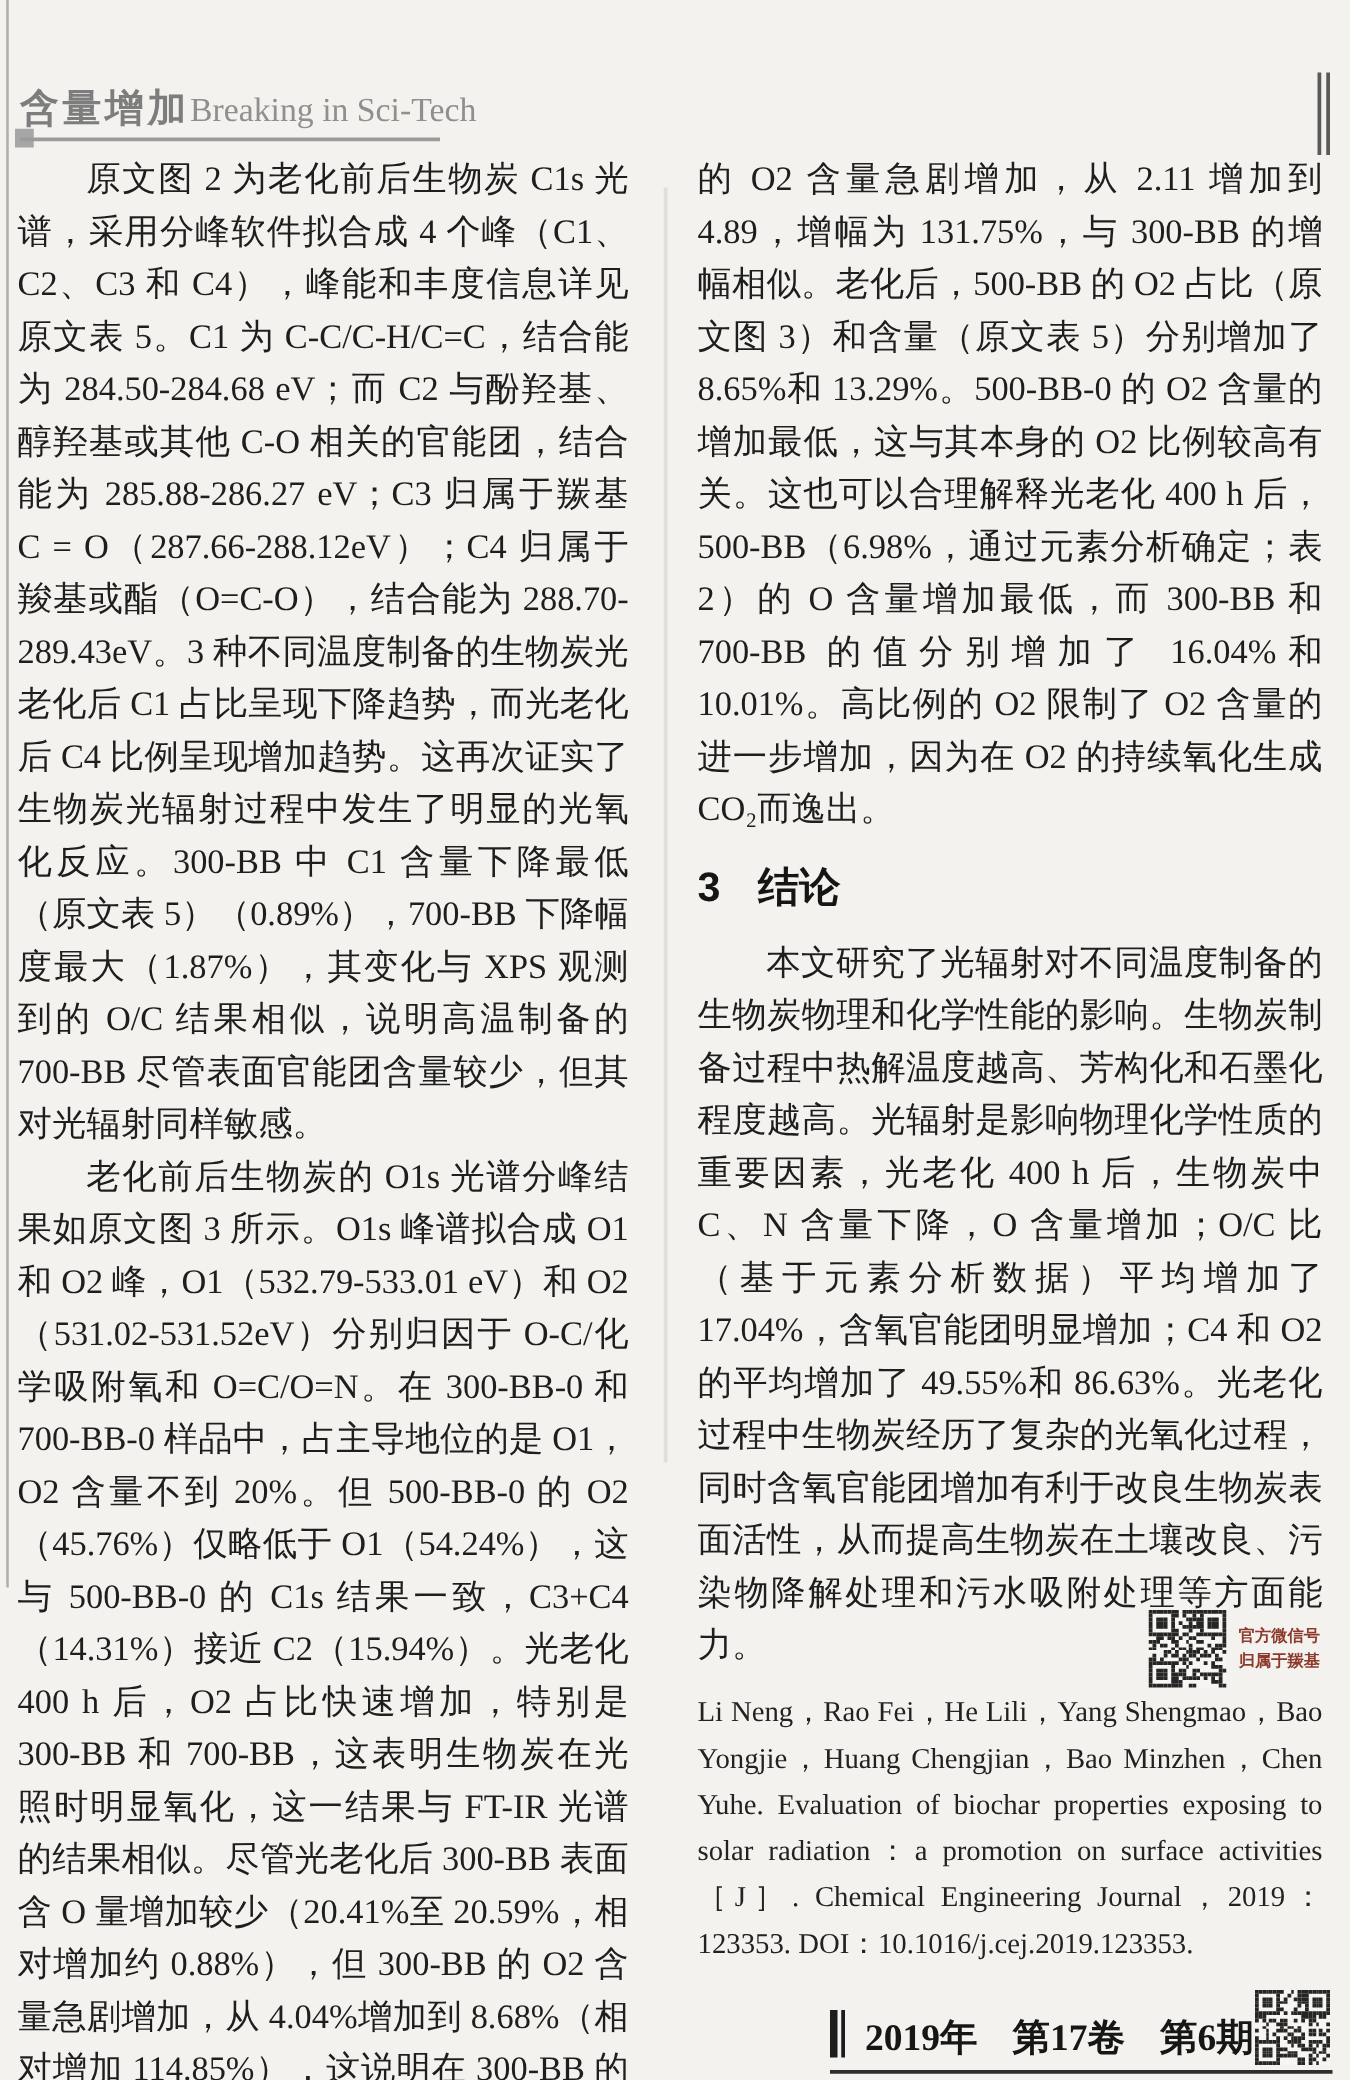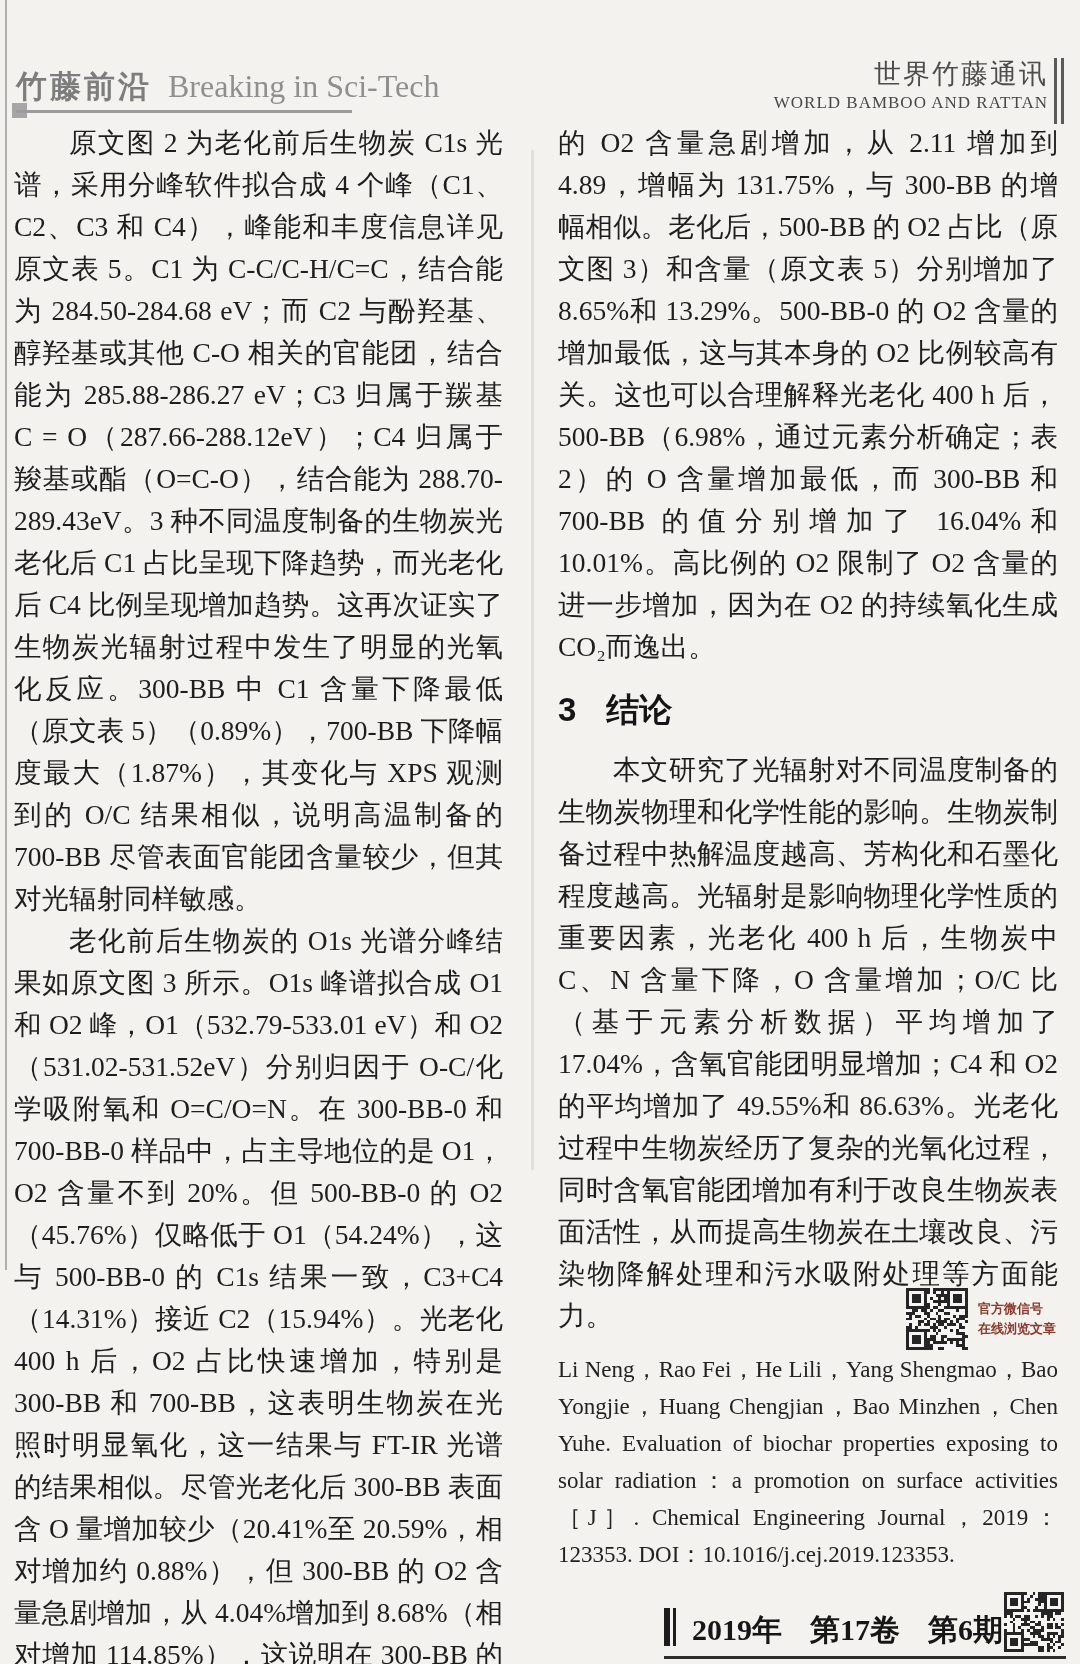--- a/index.html
+++ b/index.html
@@ -12,21 +12,21 @@
     color:#1f1f1f;
     overflow:hidden;
   }
   
   .edge-left{position:absolute;left:5px;top:0;width:2px;height:1270px;background:#9a9894;opacity:.75;}
   .fold-mid{position:absolute;left:531px;top:150px;width:3px;height:1020px;background:rgba(60,58,55,.10);}
 
   
   .hdr-left{position:absolute;left:16px;top:66px;white-space:nowrap;}
   .hl-cn{font-size:31px;font-weight:600;color:#7d7d7d;letter-spacing:3px;}
-  .hl-en{font-size:32px;color:#8f8f8f;margin-left:16px;text-align:center;}
+  .hl-en{font-size:27px;color:#8f8f8f;text-align:center;}
   .hl-square{position:absolute;left:12px;top:103px;width:15px;height:15px;background:#a6a6a6;}
   .hl-rule{position:absolute;left:16px;top:110px;width:336px;height:3px;background:#9b9b9b;}
   .hdr-right{position:absolute;right:32px;top:58px;text-align:right;line-height:1.25;}
   .hr-cn{font-size:27px;color:#4c4c4c;letter-spacing:2px;}
   .hr-en{font-size:17px;color:#474747;letter-spacing:1px;}
   .hr-bars{position:absolute;right:16px;top:58px;height:66px;}
   .hr-bars i{display:inline-block;width:3px;height:100%;background:#5a5a5a;margin-left:4px;}
 
   
   .col{position:absolute;top:122px;}
@@ -92,29 +92,25 @@
 </style>
 </head>
 <body>
 
 <div class="page">
 
   <div class="edge-left"></div>
   <div class="fold-mid"></div>
 
   <div class="hdr-left">
-    <span class="hl-cn">竹藤前沿</span><span class="hl-en">Breaking in Sci-Tech</span>
+    <span class="hl-cn">含量增加</span><span class="hl-en">Breaking in Sci-Tech</span>
   </div>
   <div class="hl-square"></div>
   <div class="hl-rule"></div>
 
-  <div class="hdr-right">
-    <div class="hr-cn">世界竹藤通讯</div>
-    <div class="hr-en">WORLD BAMBOO AND RATTAN</div>
-  </div>
   <div class="hr-bars"><i></i><i></i></div>
 
   <div class="col col-left">
     <p class="body-p indent">原文图 2 为老化前后生物炭 C1s 光谱，采用分峰软件拟合成 4 个峰（C1、C2、C3 和 C4），峰能和丰度信息详见原文表 5。C1 为 C-C/C-H/C=C，结合能为 284.50-284.68 eV；而 C2 与酚羟基、醇羟基或其他 C-O 相关的官能团，结合能为 285.88-286.27 eV；C3 归属于羰基 C = O（287.66-288.12eV）；C4 归属于羧基或酯（O=C-O），结合能为 288.70-289.43eV。3 种不同温度制备的生物炭光老化后 C1 占比呈现下降趋势，而光老化后 C4 比例呈现增加趋势。这再次证实了生物炭光辐射过程中发生了明显的光氧化反应。300-BB 中 C1 含量下降最低（原文表 5）（0.89%），700-BB 下降幅度最大（1.87%），其变化与 XPS 观测到的 O/C 结果相似，说明高温制备的 700-BB 尽管表面官能团含量较少，但其对光辐射同样敏感。</p>
     <p class="body-p indent">老化前后生物炭的 O1s 光谱分峰结果如原文图 3 所示。O1s 峰谱拟合成 O1 和 O2 峰，O1（532.79-533.01 eV）和 O2（531.02-531.52eV）分别归因于 O-C/化学吸附氧和 O=C/O=N。在 300-BB-0 和 700-BB-0 样品中，占主导地位的是 O1，O2 含量不到 20%。但 500-BB-0 的 O2（45.76%）仅略低于 O1（54.24%），这与 500-BB-0 的 C1s 结果一致，C3+C4（14.31%）接近 C2（15.94%）。光老化 400 h 后，O2 占比快速增加，特别是 300-BB 和 700-BB，这表明生物炭在光照时明显氧化，这一结果与 FT-IR 光谱的结果相似。尽管光老化后 300-BB 表面含 O 量增加较少（20.41%至 20.59%，相对增加约 0.88%），但 300-BB 的 O2 含量急剧增加，从 4.04%增加到 8.68%（相对增加 114.85%），这说明在 300-BB 的表面上发生了明显的光氧化。700-BB</p>
   </div>
 
   <div class="col col-right">
     <p class="body-p">的 O2 含量急剧增加，从 2.11 增加到 4.89，增幅为 131.75%，与 300-BB 的增幅相似。老化后，500-BB 的 O2 占比（原文图 3）和含量（原文表 5）分别增加了 8.65%和 13.29%。500-BB-0 的 O2 含量的增加最低，这与其本身的 O2 比例较高有关。这也可以合理解释光老化 400 h 后，500-BB（6.98%，通过元素分析确定；表 2）的 O 含量增加最低，而 300-BB 和 700-BB 的值分别增加了 16.04%和 10.01%。高比例的 O2 限制了 O2 含量的进一步增加，因为在 O2 的持续氧化生成 CO₂而逸出。</p>
 
@@ -359,21 +355,21 @@
           <i style="left:28.57142857142857%;top:95.23809523809524%;width:4.761904761904762%;height:4.761904761904762%"></i>
           <i style="left:33.333333333333336%;top:95.23809523809524%;width:4.761904761904762%;height:4.761904761904762%"></i>
           <i style="left:38.095238095238095%;top:95.23809523809524%;width:4.761904761904762%;height:4.761904761904762%"></i>
           <i style="left:52.38095238095238%;top:95.23809523809524%;width:4.761904761904762%;height:4.761904761904762%"></i>
           <i style="left:57.14285714285714%;top:95.23809523809524%;width:4.761904761904762%;height:4.761904761904762%"></i>
           <i style="left:90.47619047619048%;top:95.23809523809524%;width:4.761904761904762%;height:4.761904761904762%"></i>
           <i style="left:95.23809523809524%;top:95.23809523809524%;width:4.761904761904762%;height:4.761904761904762%"></i>
         </div>
       <div class="qr-cap">
         <div>官方微信号</div>
-        <div>在线浏览文章</div>
+        <div>归属于羰基</div>
       </div>
     </div>
 
     <p class="citation">Li Neng，Rao Fei，He Lili，Yang Shengmao，Bao Yongjie，Huang Chengjian，Bao Minzhen，Chen Yuhe. Evaluation of biochar properties exposing to solar radiation：a promotion on surface activities ［J］. Chemical Engineering Journal，2019：123353. DOI：10.1016/j.cej.2019.123353.</p>
   </div>
 
   <div class="f-bars"><i></i><i></i></div>
   <div class="f-text">
     <span>2019年</span><span>第17卷</span><span>第6期</span><span class="f-page">59</span>
   </div>

